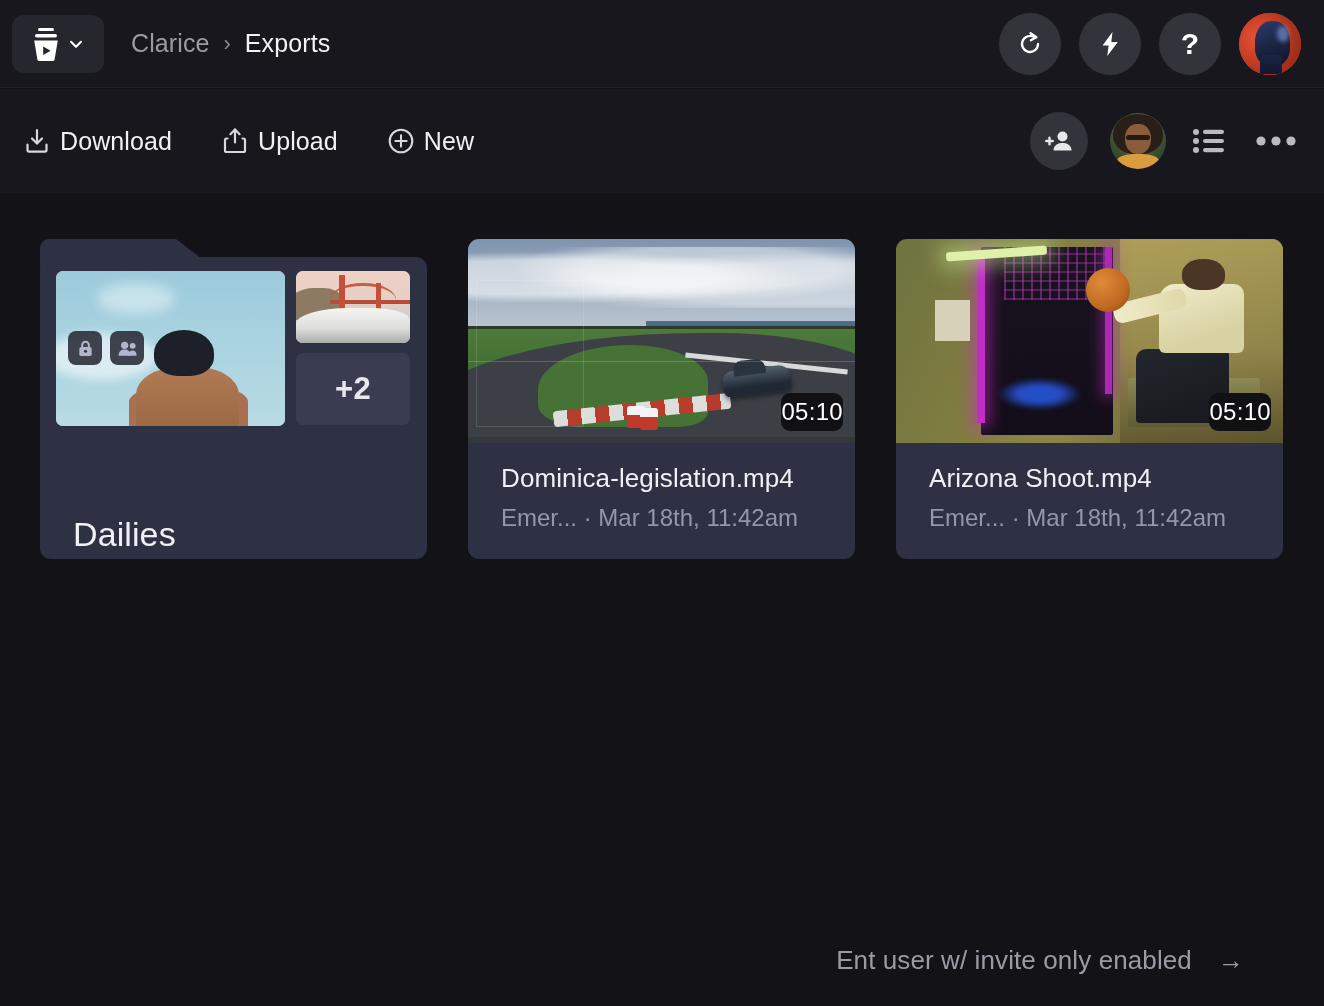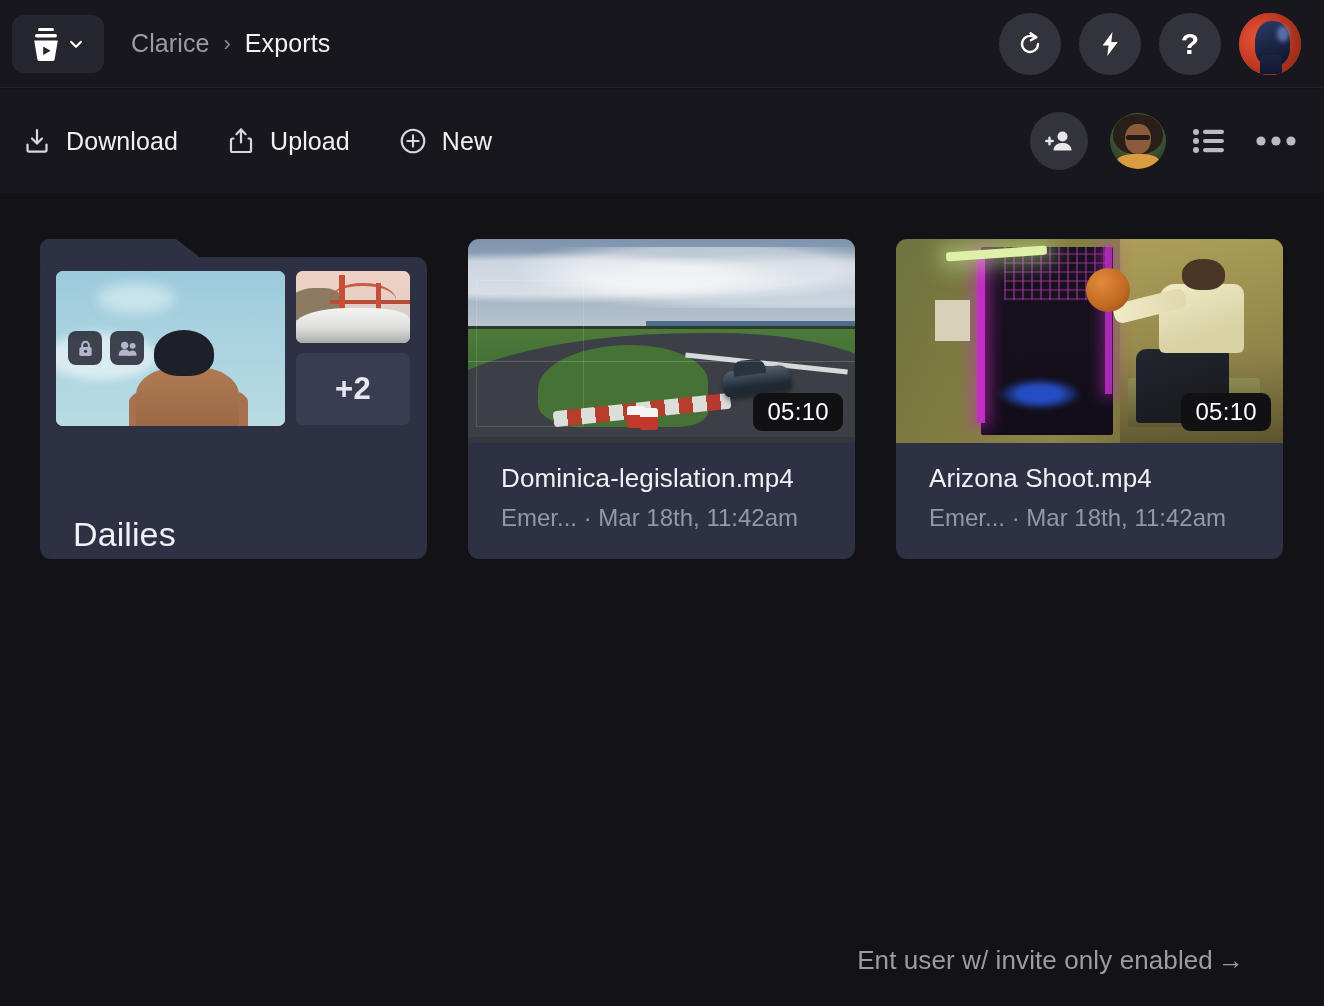--- a/index.html
+++ b/index.html
@@ -54,21 +54,21 @@
     background: linear-gradient(180deg,#1b2440,#121733); border-radius: 22% 22% 0 0; }
   .ua-hi { position: absolute; left: 62%; top: 22%; width: 18%; height: 26%;
     background: #6e86c8; border-radius: 50%; filter: blur(2px); opacity:.75; }
 
   
   .toolbar {
     position: absolute; left: 0; top: 89px; width: 1324px; height: 104px;
     background: #17171d; display: flex; align-items: center;
   }
   .tool-left { display: flex; align-items: center; gap: 48px; margin-left: 22px; }
-  .tool-item { display: flex; align-items: center; gap: 14px; cursor: pointer; }
+  .tool-item { display: flex; align-items: center; gap: 8px; cursor: pointer; }
   .tool-item .lbl { color: #f1f1f4; font-size: 25px; letter-spacing: .1px; }
   .tool-item svg { display: block; }
 
   .tool-right { margin-left: auto; display: flex; align-items: center; gap: 22px; padding-right: 26px; }
   .addperson {
     width: 58px; height: 58px; border-radius: 50%; background: #33333c;
     display: flex; align-items: center; justify-content: center; cursor: pointer;
   }
   .collab-avatar {
     width: 56px; height: 56px; border-radius: 50%; overflow: hidden; position: relative;
@@ -170,21 +170,21 @@
     margin-top: 10px; width: 313px; }
   .folder-sub { color: #9b9eb0; font-size: 24px; }
   .dots-btn { display: flex; gap: 6px; align-items: center; cursor: pointer; padding: 6px 0; }
   .dot { width: 9px; height: 9px; border-radius: 50%; background: #9b9eb0; display: block; }
 
   
   .asset-card { width: 387px; height: 320px; border-radius: 11px; overflow: hidden;
     background: #2e3044; cursor: pointer; position: relative; }
   .asset-thumb { position: relative; width: 387px; height: 204px; overflow: hidden; background: #10131a; }
   .duration {
-    position: absolute; right: 12px; bottom: 12px; height: 38px; padding: 0 14px;
+    position: absolute; right: 12px; bottom: 12px; height: 38px; padding: 0 0;
     background: #111114; border-radius: 9px; display: flex; align-items: center;
     color: #fff; font-size: 24px; letter-spacing: .3px;
   }
   .asset-meta { position: absolute; left: 33px; top: 224px; width: 340px; }
   .asset-name { color: #f0f1f5; font-size: 26px; letter-spacing: .1px; white-space: nowrap; }
   .asset-sub { color: #9497a9; font-size: 24px; margin-top: 10px; white-space: nowrap; }
 
   
   .rt-sky { position: absolute; left:0; top:0; width:100%; height: 46%;
     background: linear-gradient(180deg,#7e93ad 0%, #9fb0c2 50%, #bcc8d2 100%); }
@@ -261,21 +261,21 @@
     background: linear-gradient(90deg,#f0ecc9,#ded8aa); border-radius: 8px; transform: rotate(-14deg); }
   .az-person-legs { position: absolute; left: 62%; top: 54%; width: 24%; height: 36%;
     background: linear-gradient(160deg,#24262e,#16181d); border-radius: 10px 6px 4px 4px; }
   .az-ball { position: absolute; left: 49%; top: 14%; width: 44px; height: 44px;
     border-radius: 50%; background: radial-gradient(circle at 35% 32%, #e08a3a 0%, #c06a22 60%, #8a4616 100%); }
 
   
   .hint {
     position: absolute; right: 80px; bottom: 30px;
     color: #9b9ba6; font-size: 26px; letter-spacing: .1px;
-    display: flex; align-items: flex-end; gap: 5px; cursor: pointer;
+    display: flex; align-items: flex-end; gap: 26px; cursor: pointer;
   }
   .hint .arrow { font-size: 26px; }
 </style>
 </head>
 <body>
 
 <div class="app">
 
   <div class="topbar">
 

